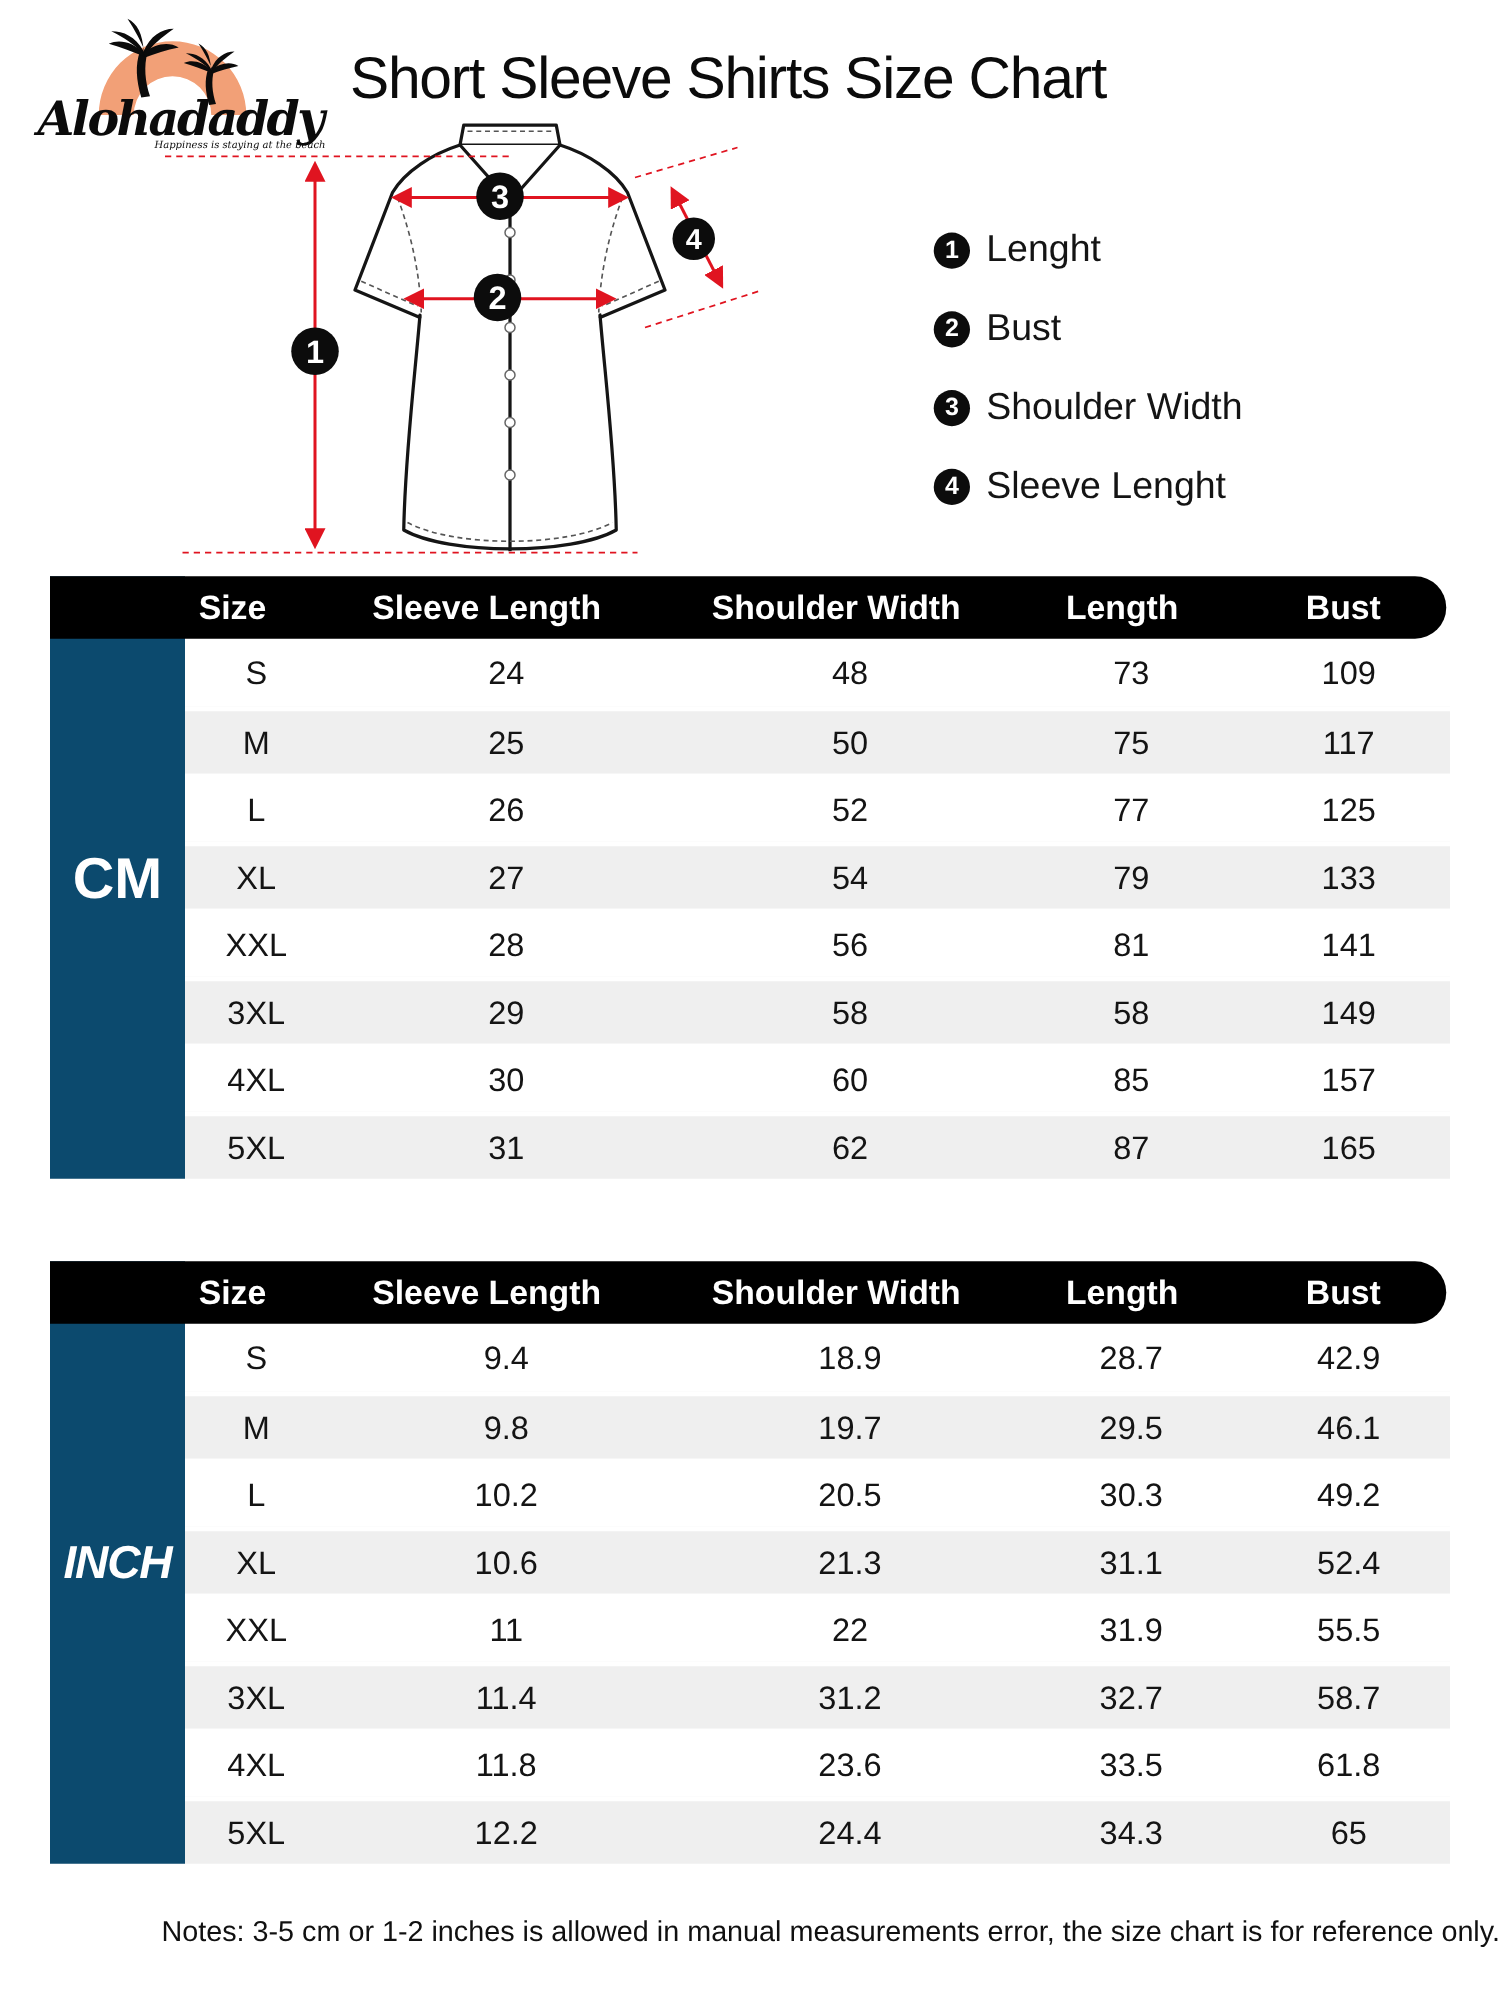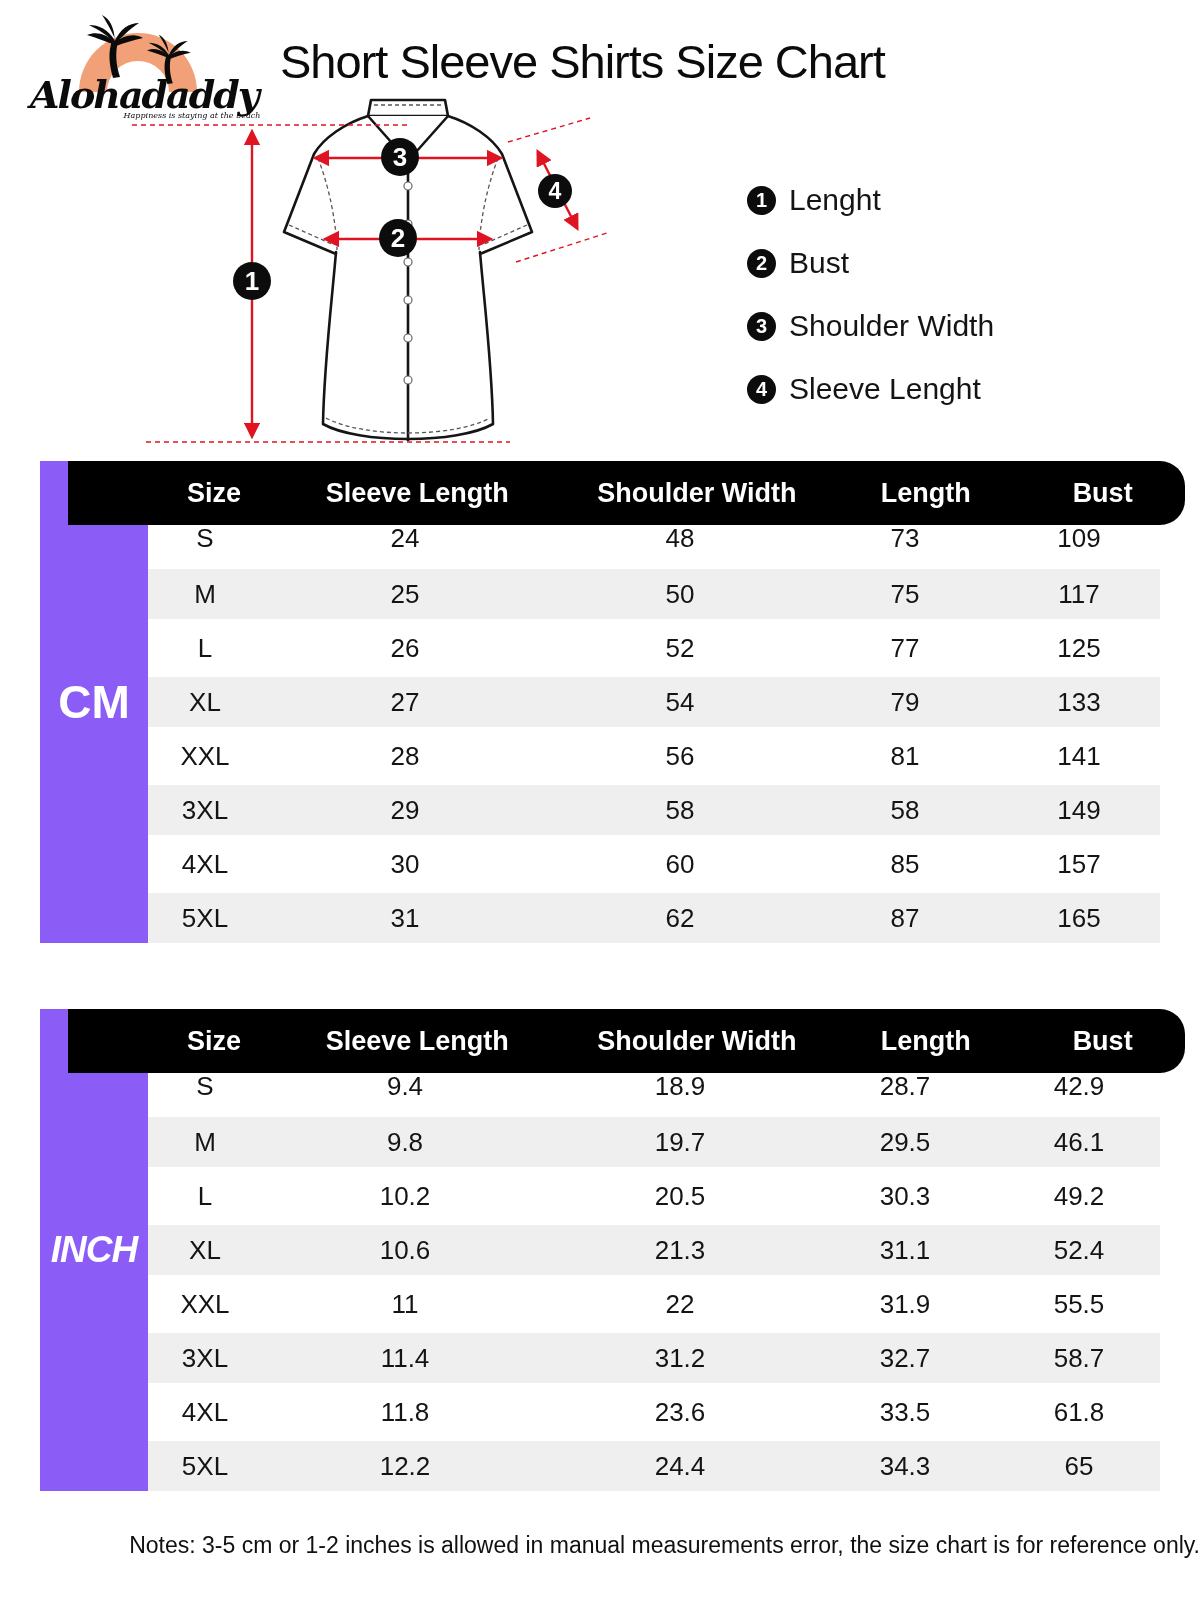--- a/index.html
+++ b/index.html
@@ -25,29 +25,29 @@
   .legend-item{display:flex;align-items:center;height:32px;margin-bottom:31px;}
   .lnum{width:29px;height:29px;border-radius:50%;background:#0c0c0c;color:#fff;
         font-weight:bold;font-size:20px;display:flex;align-items:center;justify-content:center;
         margin-right:13px;flex:0 0 auto;line-height:1;}
   .ltext{font-size:30px;color:#141414;}
 
   
   .size-table{position:absolute;left:40px;width:1120px;height:482px;}
   #cm-table{top:461px;}
   #inch-table{top:1009px;}
-  .label-col{position:absolute;left:0;top:0;bottom:0;width:108px;background:#8b5cf6;
+  .label-col{position:absolute;left:0;top:0;bottom:0;width:108px;background:#0c4a6e;
              color:#fff;display:flex;align-items:center;justify-content:center;
              font-weight:bold;}
   #cm-table .label-col{font-size:46px;}
   #inch-table .label-col{font-size:37px;letter-spacing:-1px;font-style:italic;}
-  .theader{position:absolute;left:0;top:0;width:1117px;height:64px;background:#000;
+  .theader{position:absolute;left:0;top:0;width:1117px;height:50px;background:#000;
            border-radius:0 25px 25px 0;display:grid;
            grid-template-columns:114fr 286fr 264fr 186fr 162fr;
-           padding-left:88px;box-sizing:border-box;align-items:center;margin-left:28px;}
+           padding-left:88px;box-sizing:border-box;align-items:center;}
   .hcell{color:#fff;font-weight:bold;font-size:27px;text-align:center;}
   .tbody{position:absolute;left:108px;top:50px;width:1012px;}
   .trow{display:grid;grid-template-columns:114fr 286fr 264fr 186fr 162fr;height:54px;
         align-items:center;box-sizing:border-box;}
   .trow + .trow{border-top:4px solid #fff;}
   .trow:nth-child(even){background:#efefef;}
   .tcell{text-align:center;font-size:26px;color:#141414;}
 
   
   #notes{position:absolute;left:0;top:1532px;width:1200px;text-align:right;

